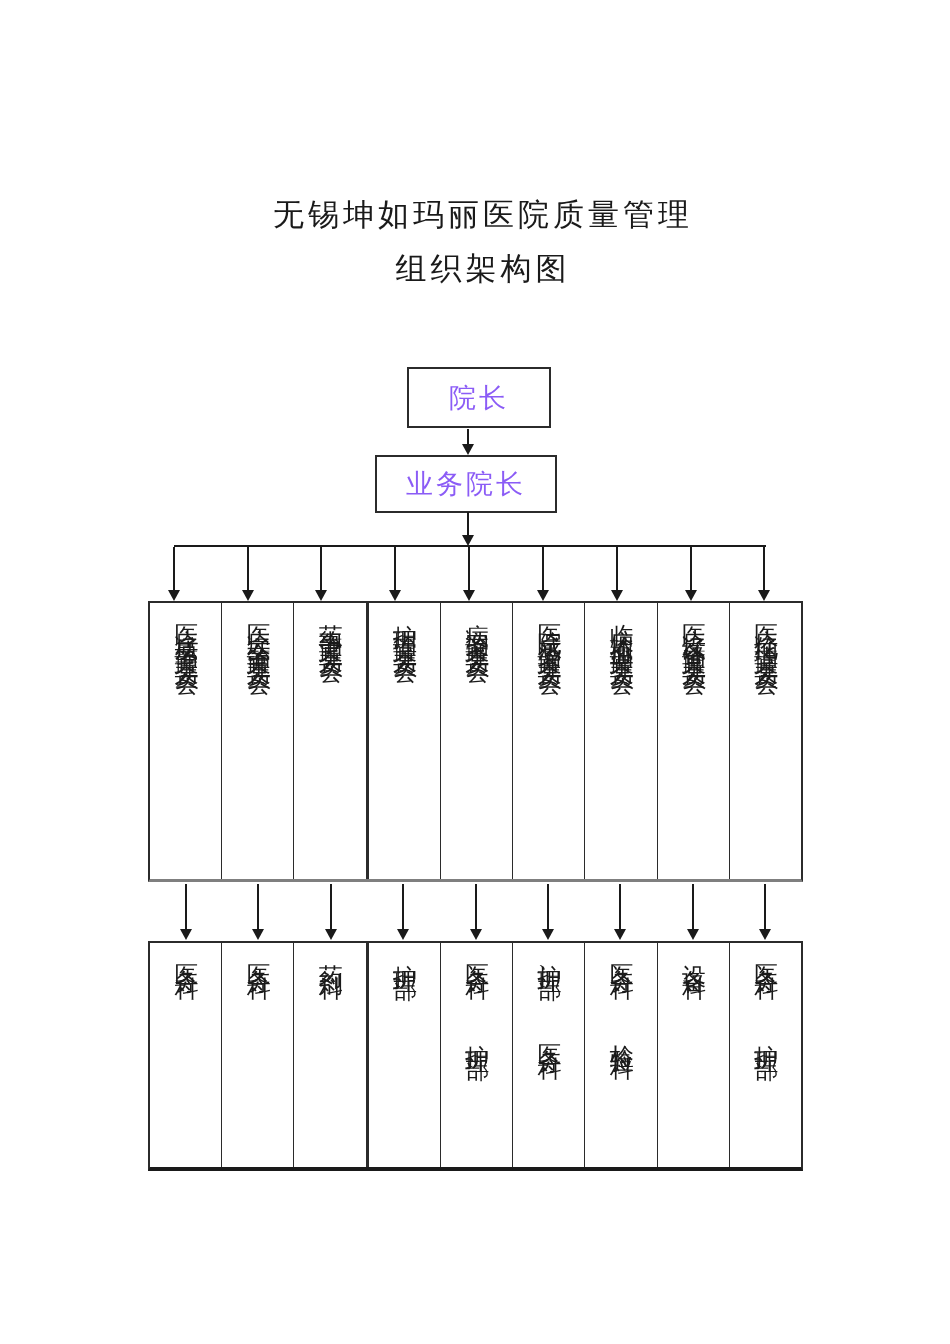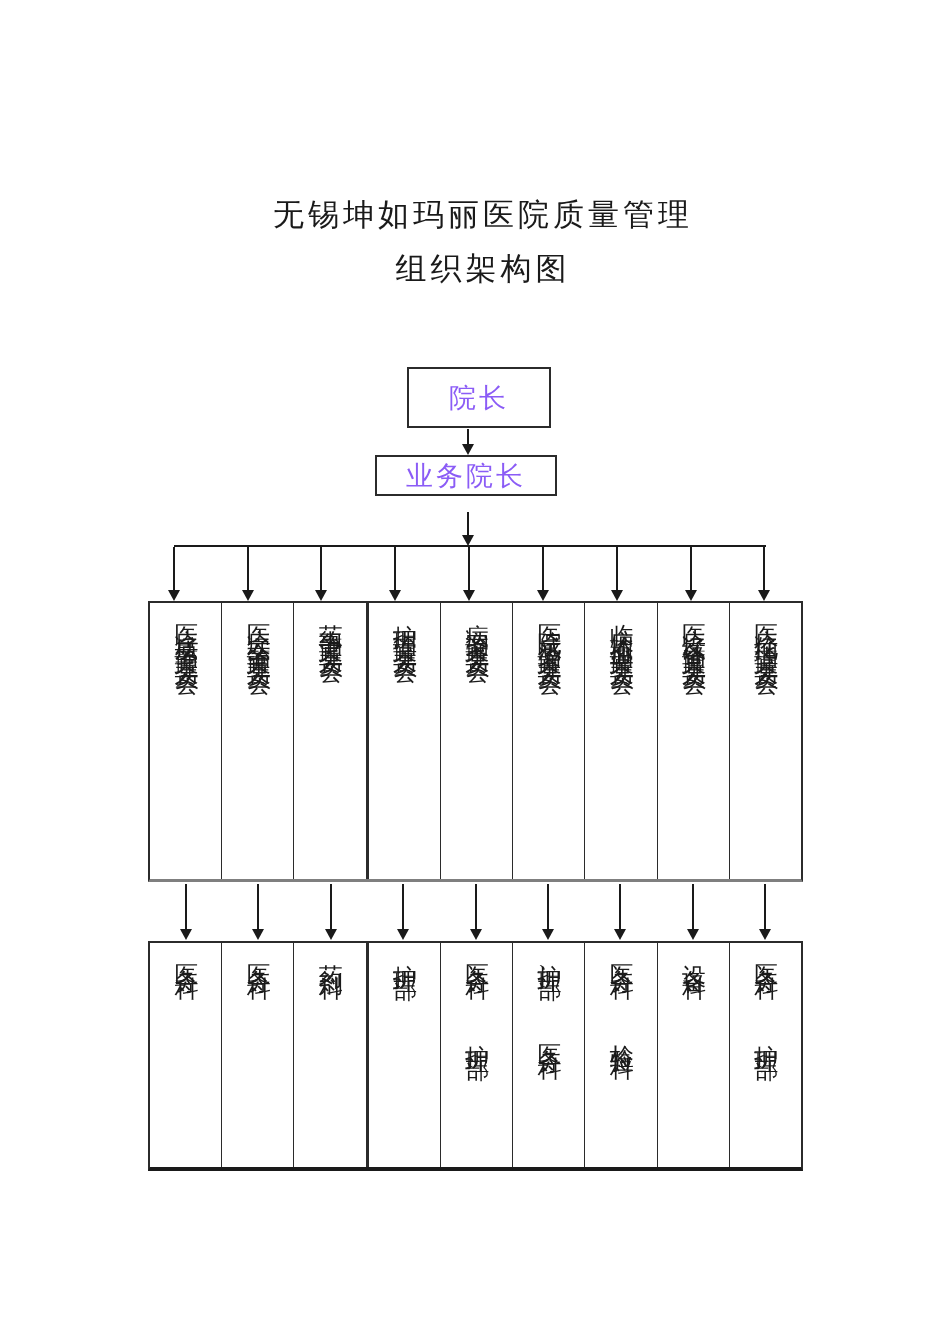--- a/index.html
+++ b/index.html
@@ -37,21 +37,21 @@
     box-sizing: border-box;
     display: flex;
     align-items: center;
     justify-content: center;
     font-size: 27px;
     letter-spacing: 3px;
     color: #8b5cf6;
     background: #ffffff;
   }
   .box-director { left: 407px; top: 367px; width: 144px; height: 61px; }
-  .box-vice     { left: 375px; top: 455px; width: 182px; height: 41px; }
+  .box-vice     { left: 375px; top: 455px; width: 182px; height: 58px; }
   
   .vline {
     position: absolute;
     width: 2px;
     background: #1a1a1a;
   }
   .hline {
     position: absolute;
     left: 174px;
     top: 545px;

